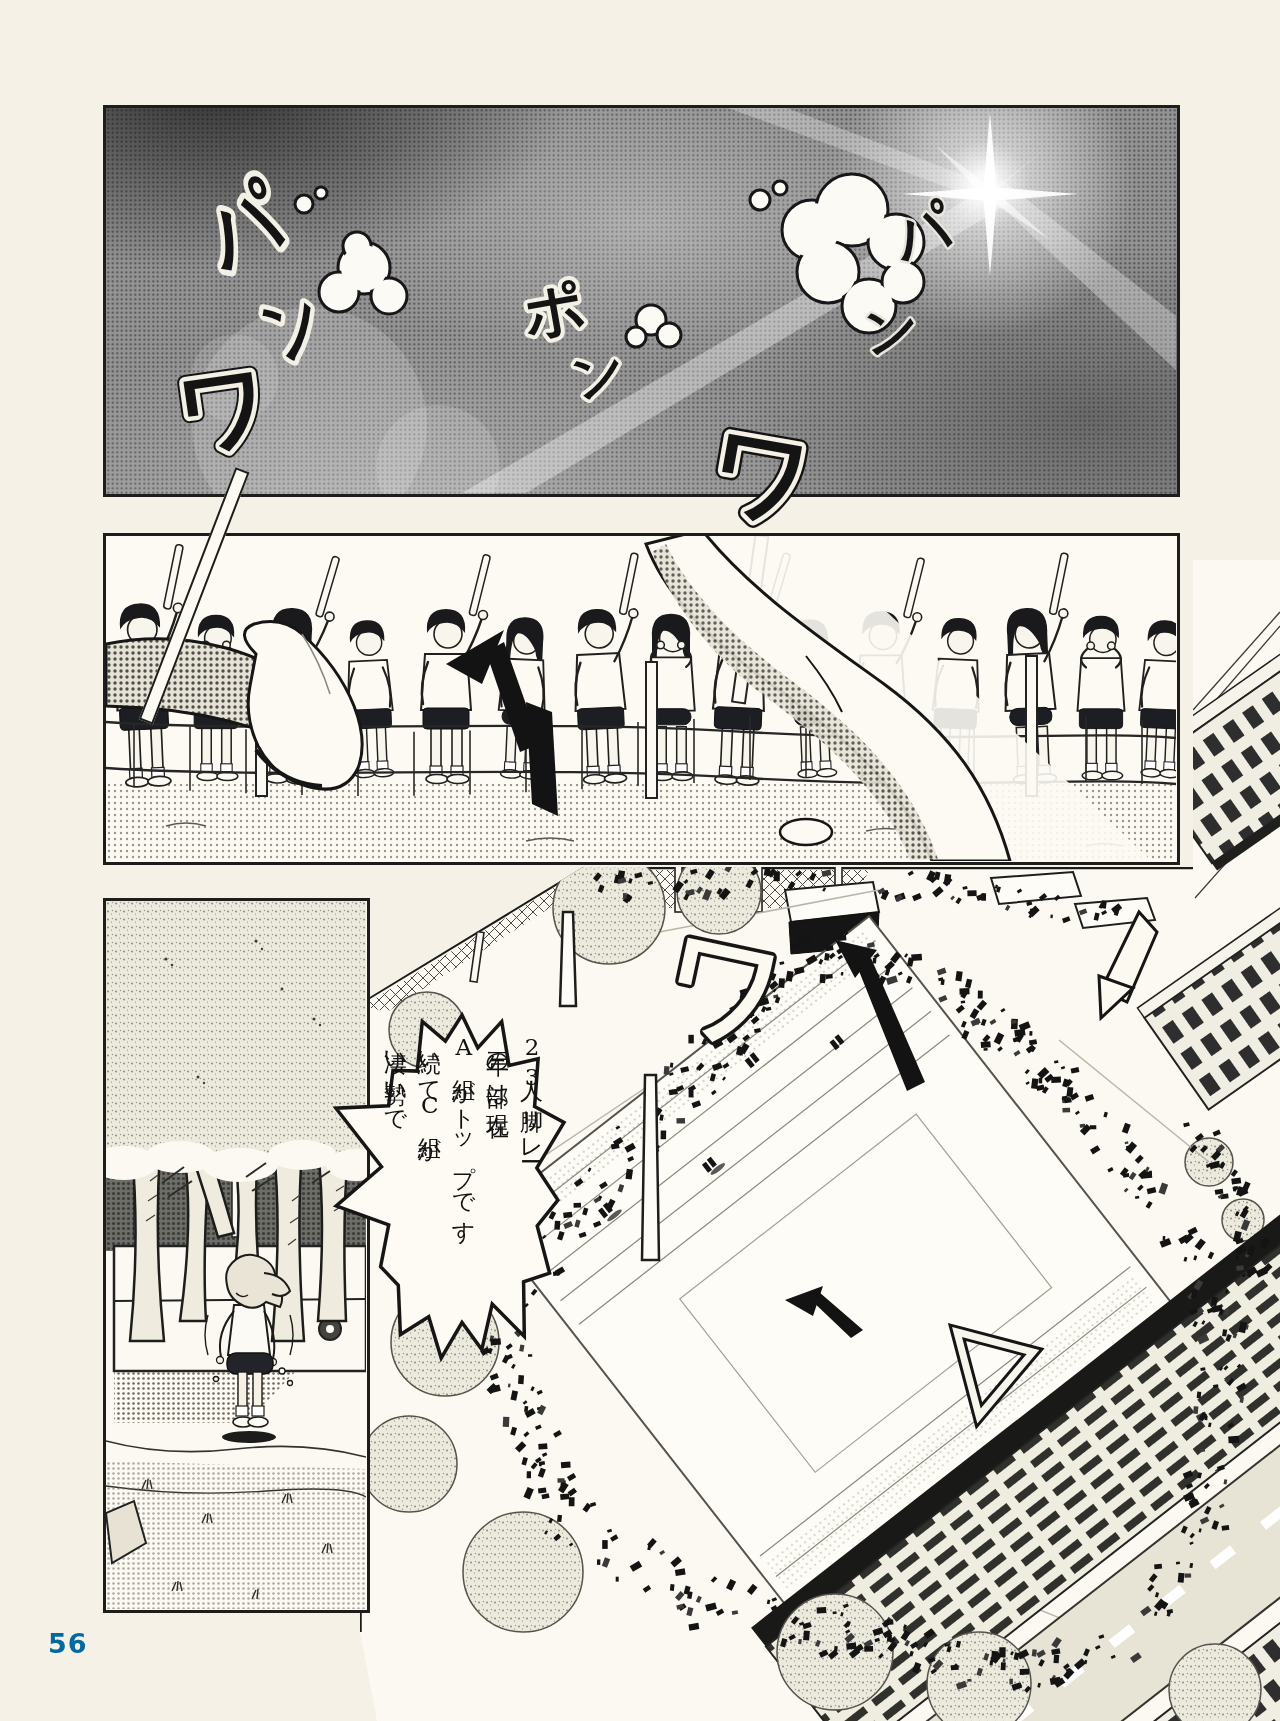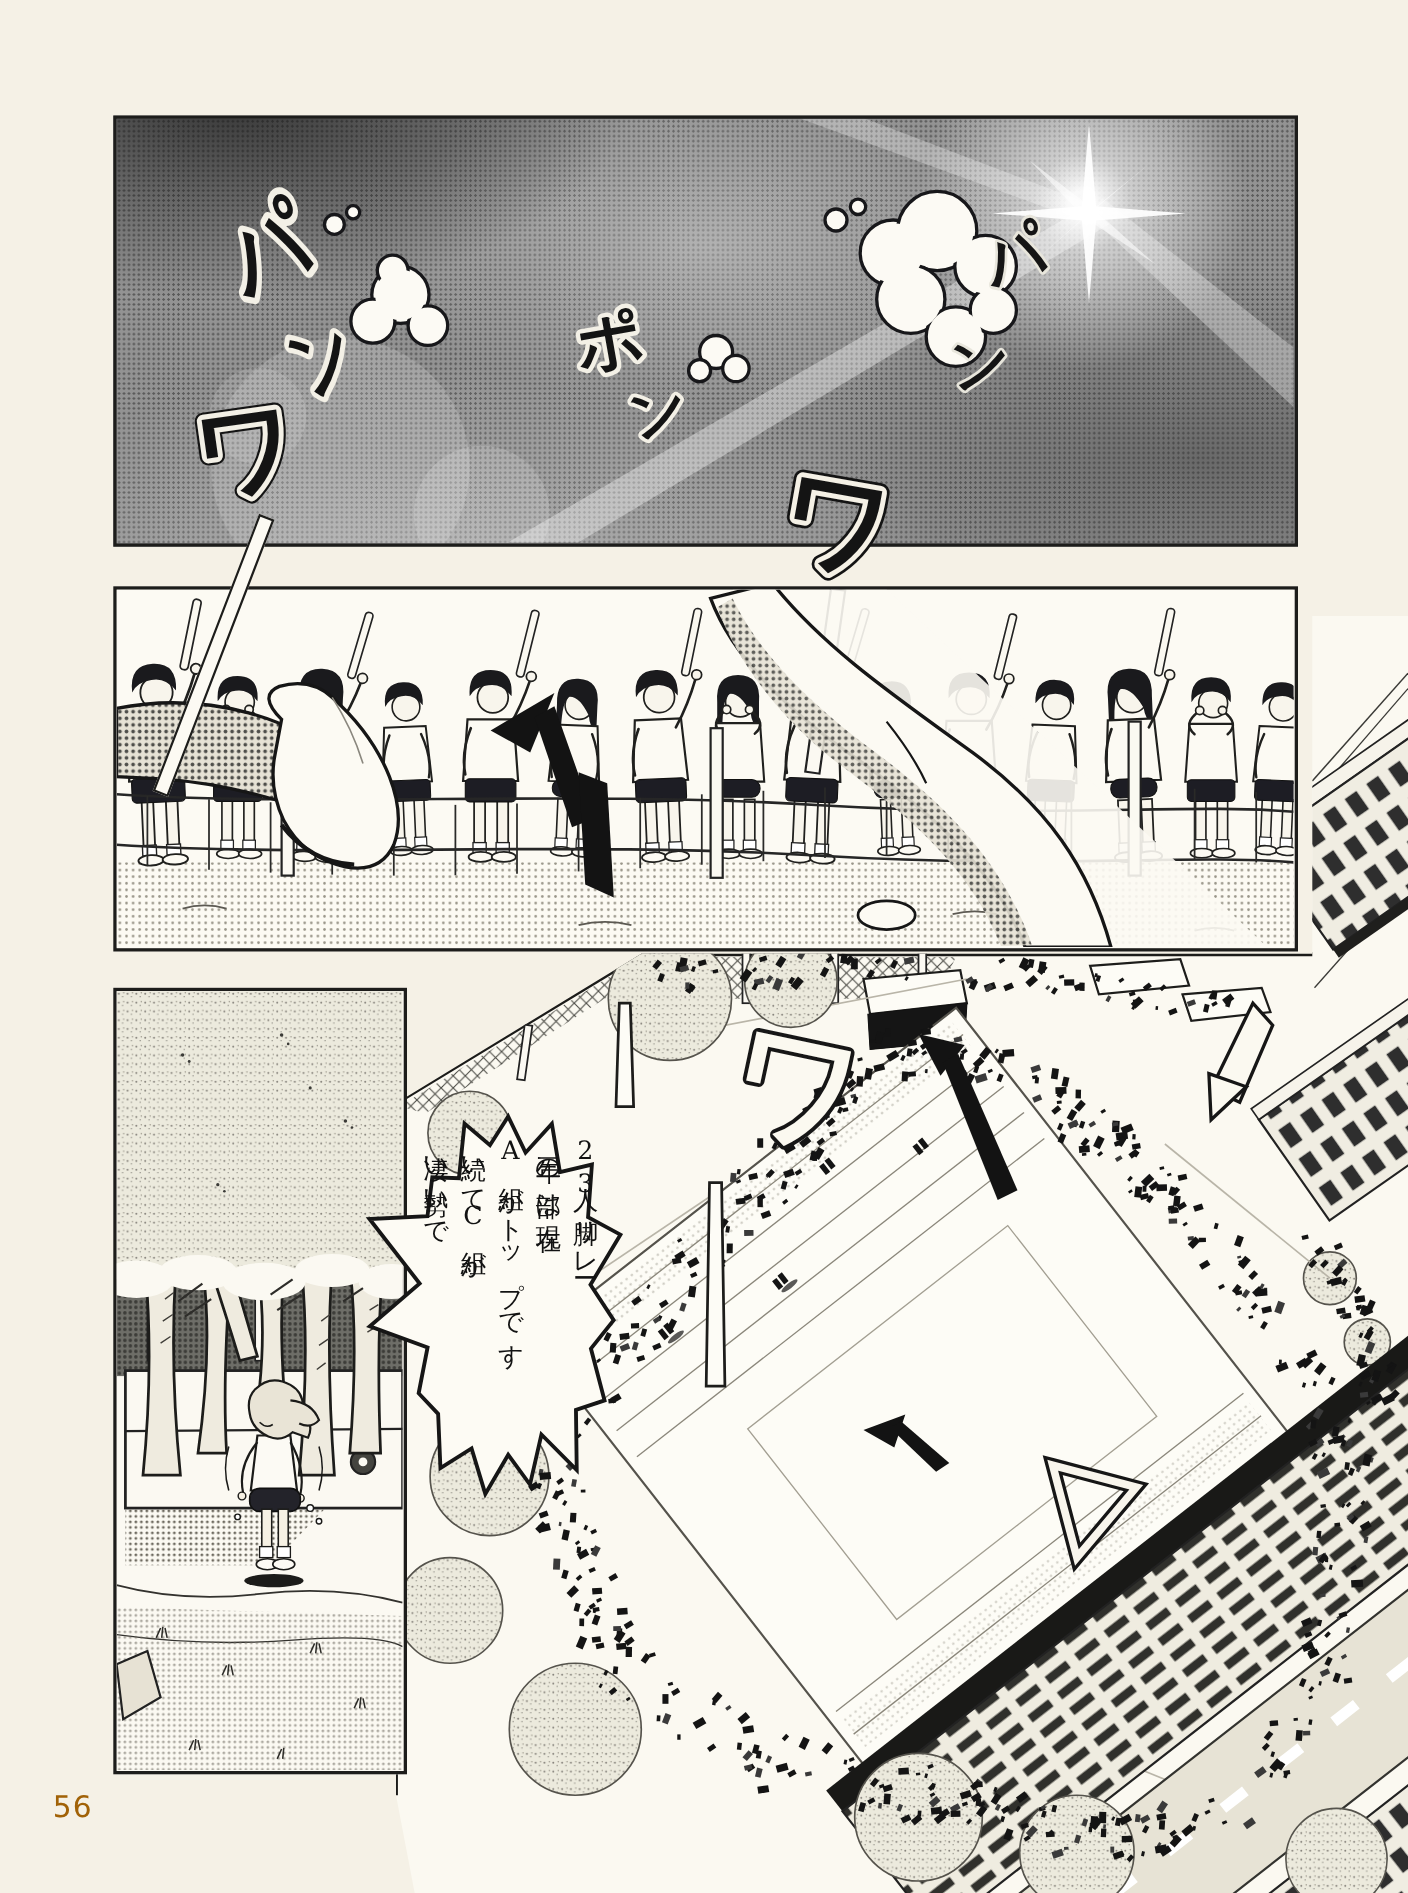--- a/index.html
+++ b/index.html
@@ -27,21 +27,21 @@
   .overlay{position:absolute;z-index:5;}
   #start-pole{left:235px;top:470px;width:15px;height:270px;background:#fcfaf3;
      border:2.5px solid #1d1d1b;transform:rotate(21deg);transform-origin:8px 0;box-sizing:border-box;}
   #bubble{position:absolute;left:350px;top:990px;width:230px;height:392px;z-index:6;}
   #bubble svg{overflow:visible;display:block;}
   .bubble-text{position:absolute;left:46px;top:44px;width:150px;height:310px;
      writing-mode:vertical-rl;text-orientation:upright;
      font-family:"DejaVu Serif",serif;font-size:23px;line-height:1.22;letter-spacing:2px;color:#121212;}
   .bubble-col{display:block;margin-left:6px;}
   #page-number{position:absolute;left:48px;top:1628px;font-family:"DejaVu Sans",sans-serif;
-     font-weight:normal;font-size:27px;letter-spacing:1px;color:#a16207;z-index:2;}
+     font-weight:bold;font-size:27px;letter-spacing:1px;color:#0369a1;z-index:2;}
   svg{display:block;}
   .sfx{font-family:"DejaVu Sans",sans-serif;font-weight:bold;paint-order:stroke;stroke-linejoin:round;}
   
   .skin{fill:#f8f5ec;stroke:#20201e;stroke-width:1.6;}
   .hair{fill:#1a1a1d;}
   .shirt{fill:#fcfaf3;stroke:#20201e;stroke-width:2;}
   .ln{fill:none;stroke:#20201e;stroke-width:2.4;stroke-linecap:round;}
   .dk{fill:#1d1d24;stroke:#111;stroke-width:1;}
   .sock{fill:#ffffff;stroke:#222;stroke-width:1.2;}
   .shoe{fill:#fcfaf3;stroke:#20201e;stroke-width:1.6;}

